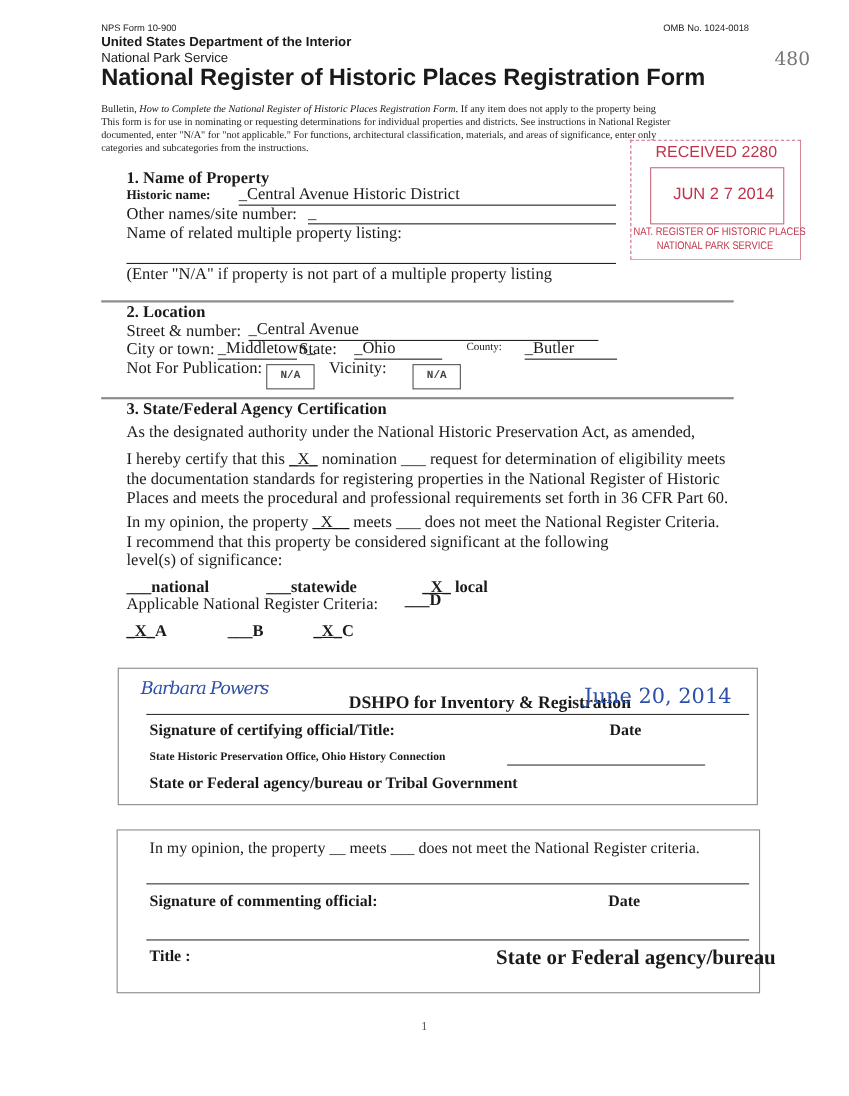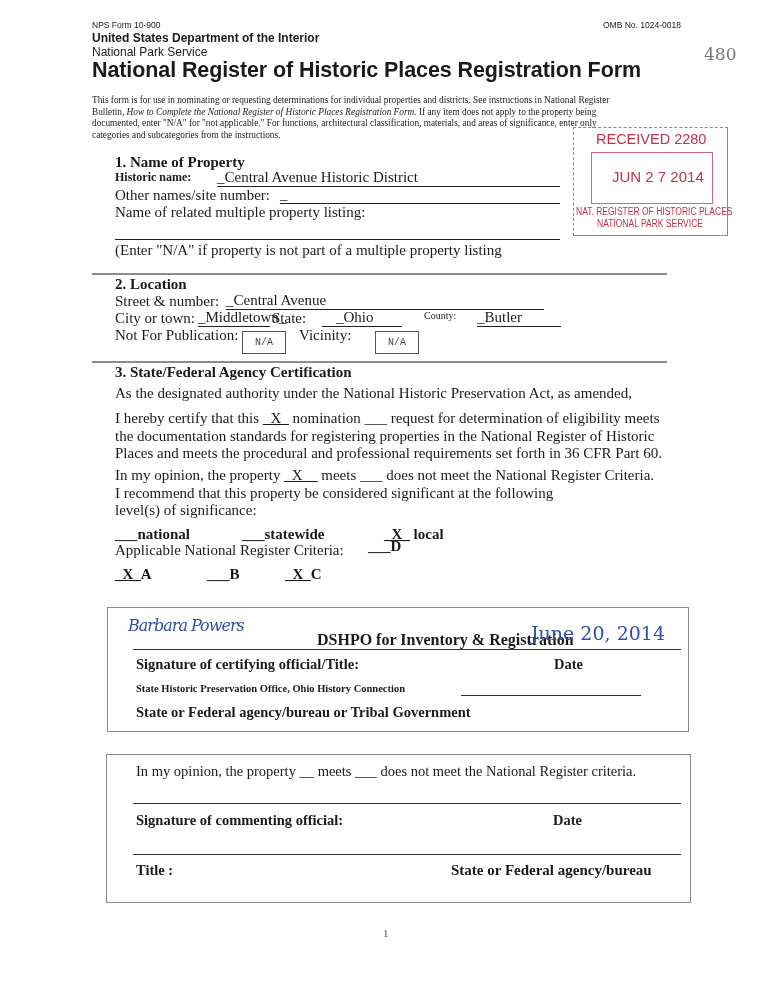--- a/index.html
+++ b/index.html
@@ -5,39 +5,39 @@
     html, body { margin: 0; padding: 0; background: #ffffff; }
     body { width: 772px; height: 996px; position: relative; overflow: hidden; color: #1a1a1a; }
     .abs { position: absolute; white-space: nowrap; }
     .sans { font-family: "Liberation Sans", sans-serif; }
     .serif { font-family: "Liberation Serif", serif; }
     .b { font-weight: bold; }
     .u { text-decoration: underline; }
     .hr { position: absolute; height: 0; border-top: 2px solid #8c8c8c; }
     .hr-dark { position: absolute; height: 0; border-top: 1.5px solid #333; }
     .box { position: absolute; border: 1.5px solid #8a8a8a; }
-    .nabox { position: absolute; border: 1.3px solid #555; width: 42px; height: 21px; font-family: "Liberation Mono", monospace; font-size: 10px; color: #444; text-align: center; line-height: 21px; }
+    .nabox { position: absolute; border: 1.3px solid #555; width: 42px; height: 21px; font-family: "Liberation Mono", monospace; font-size: 10px; color: #444; text-align: center; line-height: 21px; font-weight: bold; }
     .fill { position: absolute; border-bottom: 1.3px solid #222; height: 14px; }
     .stamp { color: #c0324a; }
     .stamp-box { position: absolute; border: 1.5px solid #cc6a7e; }
     .handwriting { font-family: "DejaVu Serif", serif; font-style: italic; color: #2e4fa8; }
   </style>
 </head>
 <body>
 
 <div class="abs sans" style="left:92px;top:20px;font-size:8.5px;">NPS Form 10-900</div>
 <div class="abs sans" style="left:577px;top:20px;font-size:8.5px;margin-left:26px;">OMB No. 1024-0018</div>
 <div class="abs sans b" style="left:92px;top:31px;font-size:12px;">United States Department of the Interior</div>
 <div class="abs sans" style="left:92px;top:45px;font-size:12px;">National Park Service</div>
 <div class="abs sans b" style="left:92px;top:58px;font-size:21.5px;letter-spacing:-0.1px;">National Register of Historic Places Registration Form</div>
 <div class="abs handwriting" style="left:704px;top:44px;font-size:17px;color:#777;font-style:normal;">480</div>
 
 <div class="abs serif" style="left:92px;top:95px;font-size:9.3px;line-height:11.5px;">
+  <div><span>Bulletin, </span><i>How to Complete the National Register of Historic Places Registration Form.</i><span>  If any item does not apply to the property being</span></div>
   <div>This form is for use in nominating or requesting determinations for individual properties and districts.  See instructions in National Register</div>
-  <div><span>Bulletin, </span><i>How to Complete the National Register of Historic Places Registration Form.</i><span>  If any item does not apply to the property being</span></div>
   <div>documented, enter "N/A" for "not applicable."  For functions, architectural classification, materials, and areas of significance, enter only</div>
   <div>categories and subcategories from the instructions.</div>
 </div>
 
 <div>
   <div class="stamp-box" style="left:573px;top:127px;width:153px;height:107px;border-style:dashed solid solid dashed;"></div>
   <div class="abs sans stamp" style="left:596px;top:131px;font-size:14.5px;">RECEIVED 2280</div>
   <div class="stamp-box" style="left:591px;top:152px;width:120px;height:50px;"></div>
   <div class="abs sans stamp" style="left:612px;top:168px;font-size:15px;">JUN 2 7 2014</div>
   <div class="abs sans stamp" style="left:576px;top:206px;font-size:10px;transform:scaleX(0.85);transform-origin:left;">NAT. REGISTER OF HISTORIC PLACES</div>
@@ -65,21 +65,21 @@
 <div class="abs serif" style="left:115px;top:293px;font-size:15px;">Street &amp; number:</div>
 <div class="fill" style="left:226px;top:295px;width:318px;">
   <span class="serif" style="font-size:15px;position:absolute;top:-3px;left:0;white-space:nowrap;">_Central Avenue</span>
 </div>
 <div class="abs serif" style="left:115px;top:310px;font-size:15px;">City or town:</div>
 <div class="fill" style="left:198px;top:312px;width:72px;">
   <span class="serif" style="font-size:15px;position:absolute;top:-3px;left:0;white-space:nowrap;">_Middletown_</span>
 </div>
 <div class="abs serif" style="left:272px;top:310px;font-size:15px;">State:</div>
 <div class="fill" style="left:322px;top:312px;width:80px;">
-  <span class="serif" style="font-size:15px;position:absolute;top:-3px;left:0;white-space:nowrap;margin-left:14px;">_Ohio</span>
+  <span class="serif" style="font-size:15px;position:absolute;top:-3px;left:0;white-space:nowrap;">_Ohio</span>
 </div>
 <div class="abs serif" style="left:424px;top:310px;font-size:10px;">County:</div>
 <div class="fill" style="left:477px;top:312px;width:84px;">
   <span class="serif" style="font-size:15px;position:absolute;top:-3px;left:0;white-space:nowrap;">_Butler</span>
 </div>
 <div class="abs serif" style="left:115px;top:327px;font-size:15px;">Not For Publication:</div>
 <div class="nabox" style="left:242px;top:331px;">N/A</div>
 <div class="abs serif" style="left:299px;top:327px;font-size:15px;">Vicinity:</div>
 <div class="nabox" style="left:375px;top:331px;">N/A</div>
 
@@ -121,17 +121,17 @@
 <div class="hr-dark" style="left:461px;top:695px;width:180px;border-top-width:1px;"></div>
 <div class="abs serif b" style="left:136px;top:704px;font-size:14.5px;">State or Federal agency/bureau or Tribal Government</div>
 
 <div class="box" style="left:106px;top:754px;width:583px;height:147px;"></div>
 <div class="abs serif" style="left:136px;top:763px;font-size:14.5px;"><span>In my opinion, the property </span> <span>__</span><span> meets </span><span>___</span><span> does not meet the National Register criteria.</span></div>
 <div class="hr-dark" style="left:133px;top:803px;width:548px;"></div>
 <div class="abs serif b" style="left:136px;top:812px;font-size:14.5px;">Signature of commenting official:</div>
 <div class="abs serif b" style="left:553px;top:812px;font-size:14.5px;">Date</div>
 <div class="hr-dark" style="left:133px;top:854px;width:548px;"></div>
 <div class="abs serif b" style="left:136px;top:862px;font-size:14.5px;">Title :</div>
-<div class="abs serif b" style="left:451px;top:862px;font-size:15px;line-height:17px;">
+<div class="abs serif b" style="left:451px;top:862px;font-size:19px;line-height:17px;">
   <div>State or Federal agency/bureau</div>
 </div>
 
 <div class="abs serif" style="left:383px;top:927px;font-size:11px;color:#555;">1</div>
 
 </body></html>

